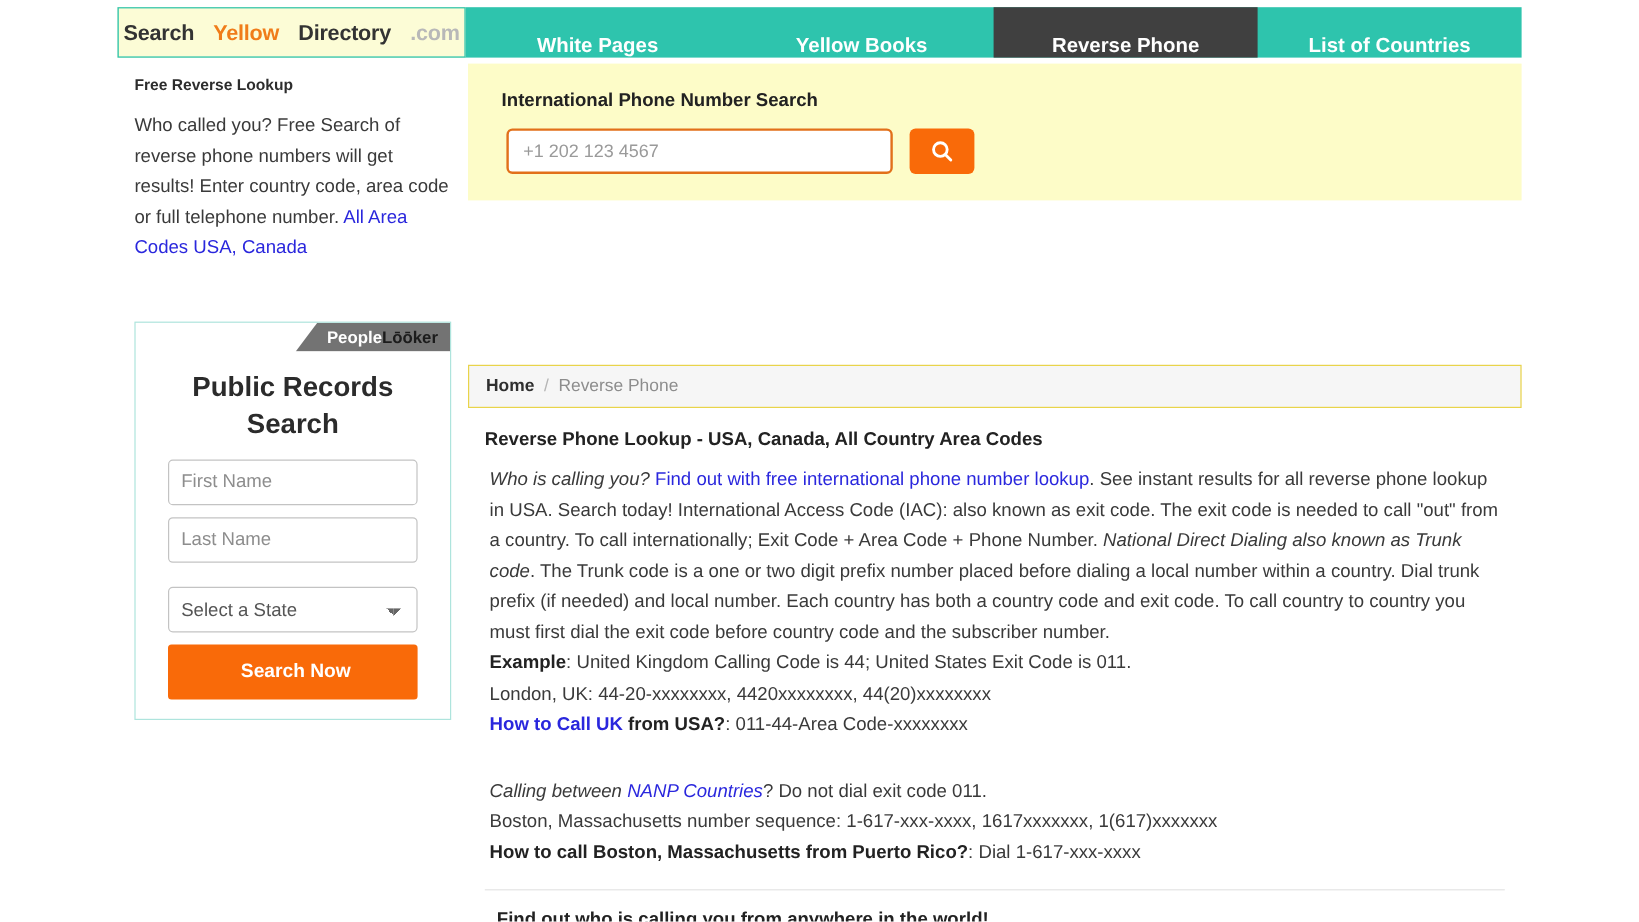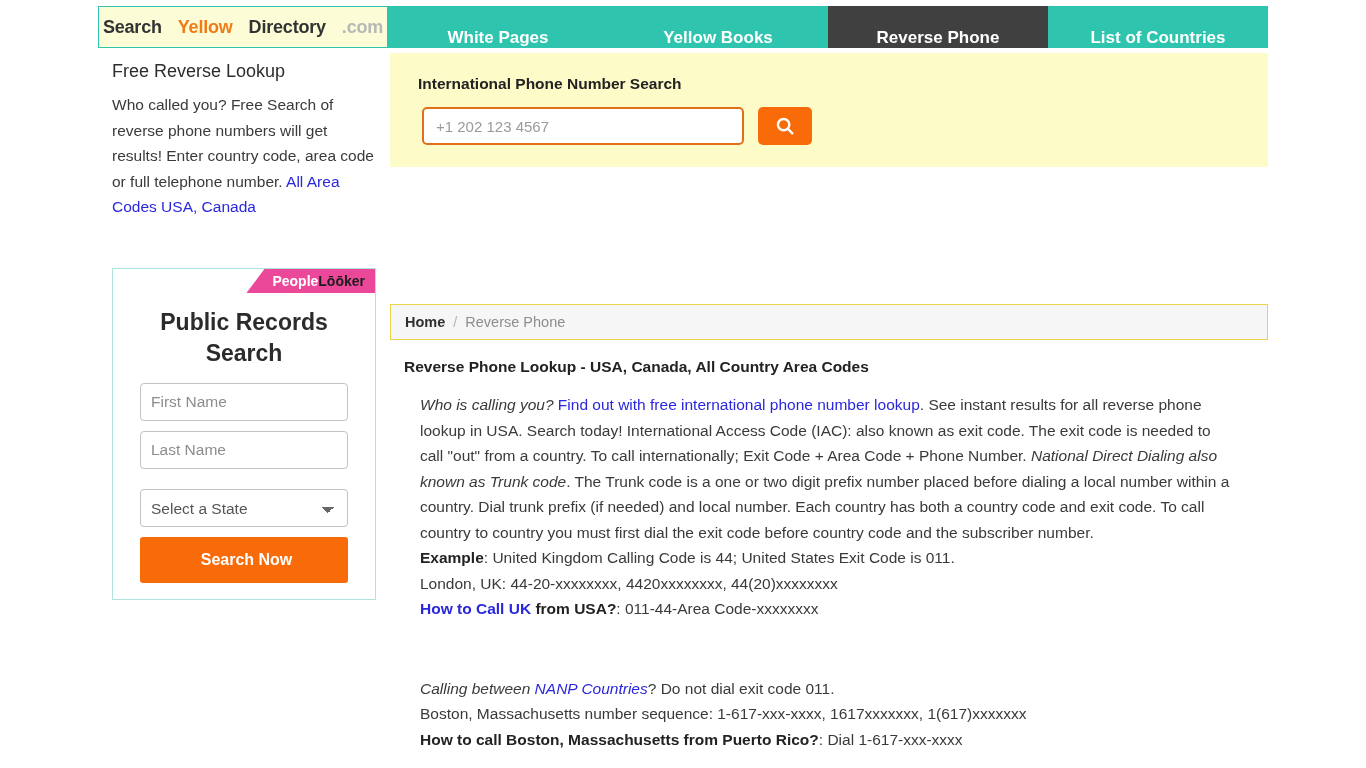--- a/index.html
+++ b/index.html
@@ -68,22 +68,22 @@
   .nav-item.active { background: #404040; }
 
   
   .left-col {
     position: absolute;
     left: 112px;
     top: 60px;
     width: 268px;
   }
   .left-title {
-    font-size: 18px;
-    font-weight: normal;
+    font-size: 13px;
+    font-weight: bold;
     color: #2d2d2d;
     margin: 0 0 10px 0;
     line-height: 22px;
   }
   .left-body {
     font-size: 15.5px;
     line-height: 25.5px;
     color: #3a3a3a;
     margin: 0;
   }
@@ -158,21 +158,21 @@
     height: 24px;
     position: relative;
     overflow: hidden;
   }
   .pl-banner {
     position: absolute;
     right: 0;
     top: 0;
     height: 24px;
     padding: 0 10px 0 26px;
-    background: #ec4899;
+    background: #737373;
     display: flex;
     align-items: center;
     justify-content: flex-end;
     -webkit-clip-path: polygon(18px 0, 100% 0, 100% 100%, 0 100%);
     clip-path: polygon(18px 0, 100% 0, 100% 100%, 0 100%);
     font-size: 14px;
     font-weight: bold;
     white-space: nowrap;
   }
   .pl-people { color: #ffffff; }
@@ -259,21 +259,21 @@
   .art-title {
     font-size: 15.5px;
     font-weight: bold;
     color: #222222;
     margin: 0 0 11px 0;
   }
   .art-body {
     font-size: 15.5px;
     line-height: 25.5px;
     color: #3a3a3a;
-    margin: 16px;
+    margin: 4px;
   }
   .art-body i { font-style: italic; }
   .art-body b { font-weight: bold; color: #222222; }
   .lnk {
     color: #2a27dd;
     text-decoration: none;
     cursor: pointer;
   }
   .lnk-bold { color: #2a27dd; font-weight: bold; text-decoration: none; cursor: pointer; }
   .lnk-ital { color: #2a27dd; font-style: italic; text-decoration: none; cursor: pointer; }

